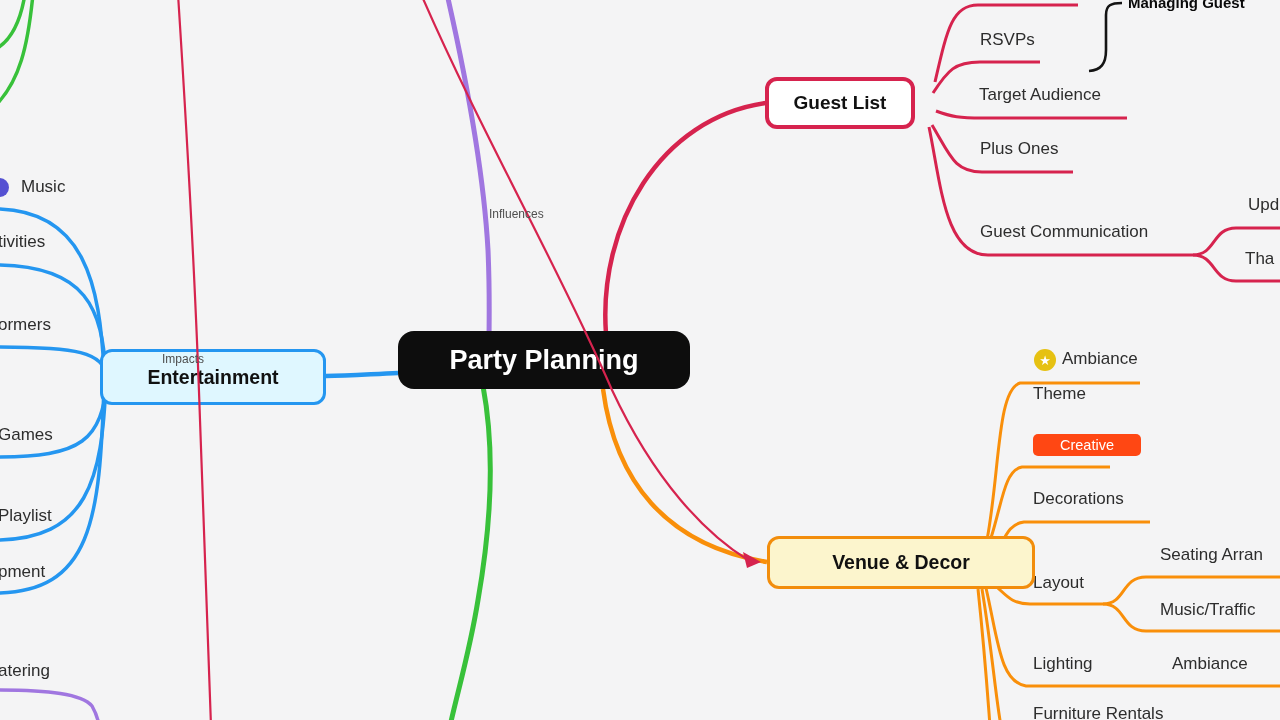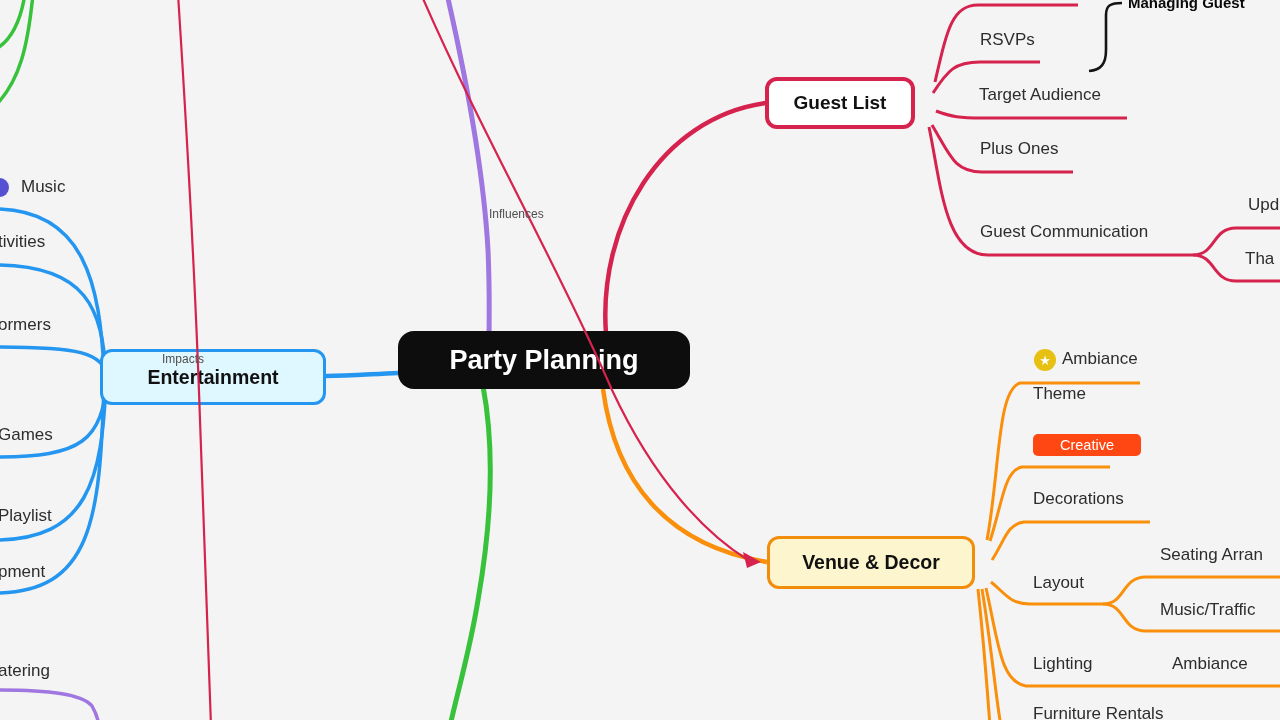--- a/index.html
+++ b/index.html
@@ -20,21 +20,21 @@
   }
   .guest-node{
     left:765px;top:77px;width:150px;height:52px;background:#ffffff;
     border:4px solid #d6234e;font-size:19px;z-index:3;
   }
   .ent-node{
     left:100px;top:349px;width:226px;height:56px;background:#dff7ff;
     border:3.5px solid #2496f0;font-size:19.5px;z-index:3;
   }
   .venue-node{
-    left:767px;top:536px;width:208px;height:53px;background:#fcf5cd;
+    left:767px;top:536px;width:268px;height:53px;background:#fcf5cd;
     border:3.5px solid #f28d0c;font-size:19.5px;z-index:3;
   }
   .leaf{
     position:absolute;font-size:17px;color:#2d2d2d;white-space:nowrap;
     z-index:2;cursor:pointer;
   }
   .rel-label{
     position:absolute;font-size:12px;color:#4f4f4f;white-space:nowrap;
     z-index:5;
   }

